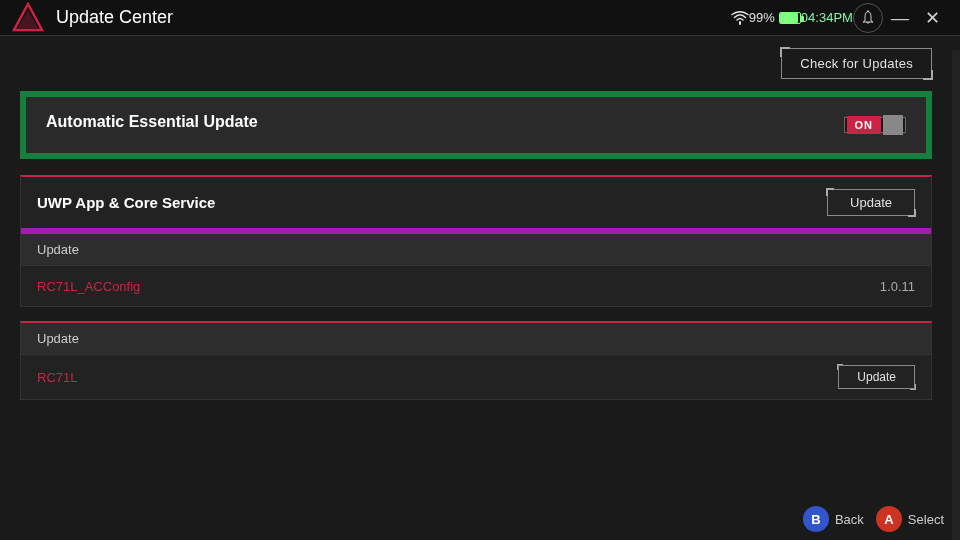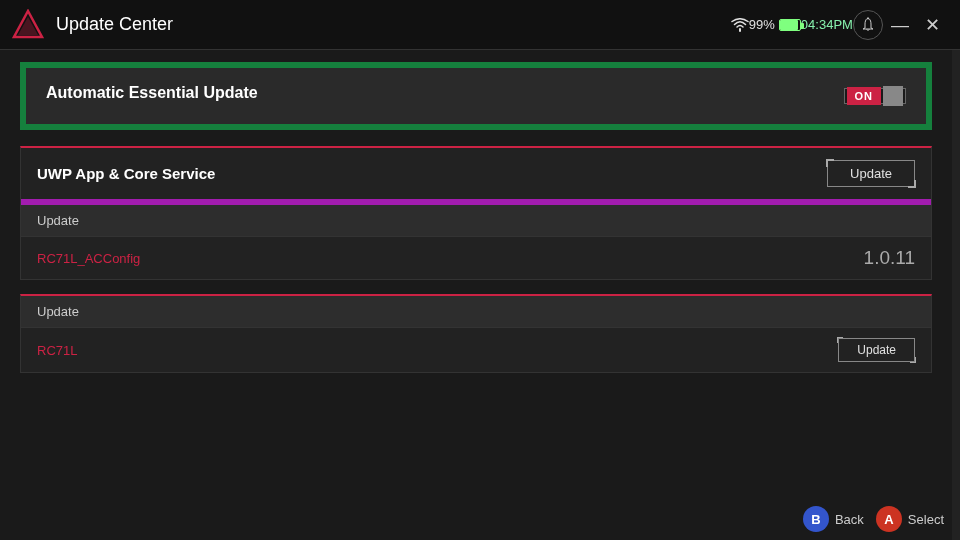--- a/index.html
+++ b/index.html
@@ -12,21 +12,21 @@
       color: #e0e0e0;
       overflow: hidden;
       position: relative;
     }
 
     
     .title-bar {
       display: flex;
       align-items: center;
       background: #111111;
-      height: 50px;
+      height: 36px;
       padding: 0 12px;
       border-bottom: 1px solid #333;
     }
 
     .title-bar-logo {
       width: 32px;
       height: 32px;
       margin-right: 12px;
       flex-shrink: 0;
     }
@@ -299,21 +299,21 @@
       border-bottom: none;
     }
 
     .row-name {
       font-size: 13px;
       color: #cc2244;
       flex: 1;
     }
 
     .row-version {
-      font-size: 19px;
+      font-size: 13px;
       color: #aaa;
       margin-left: 4px;
       text-align: center;
     }
 
     .row-update-btn {
       background: transparent;
       border: 1.5px solid #888;
       color: #e0e0e0;
       padding: 4px 18px;
@@ -430,20 +430,23 @@
     <button class="win-btn">—</button>
 
     <button class="win-btn close">✕</button>
   </div>
 </div>
 
 <div class="scroll-track"></div>
 
 <div class="main-content">
 
+  <div class="top-action-row">
+    <button class="check-updates-btn">Check for Updates</button>
+  </div>
 
   <div class="auto-update-section">
     <div class="auto-update-text">
       <h2>Automatic Essential Update</h2>
     </div>
     <div class="toggle-container">
       <div class="toggle-switch">
         <span class="toggle-on">ON</span>
         <div class="toggle-knob"></div>
       </div>

